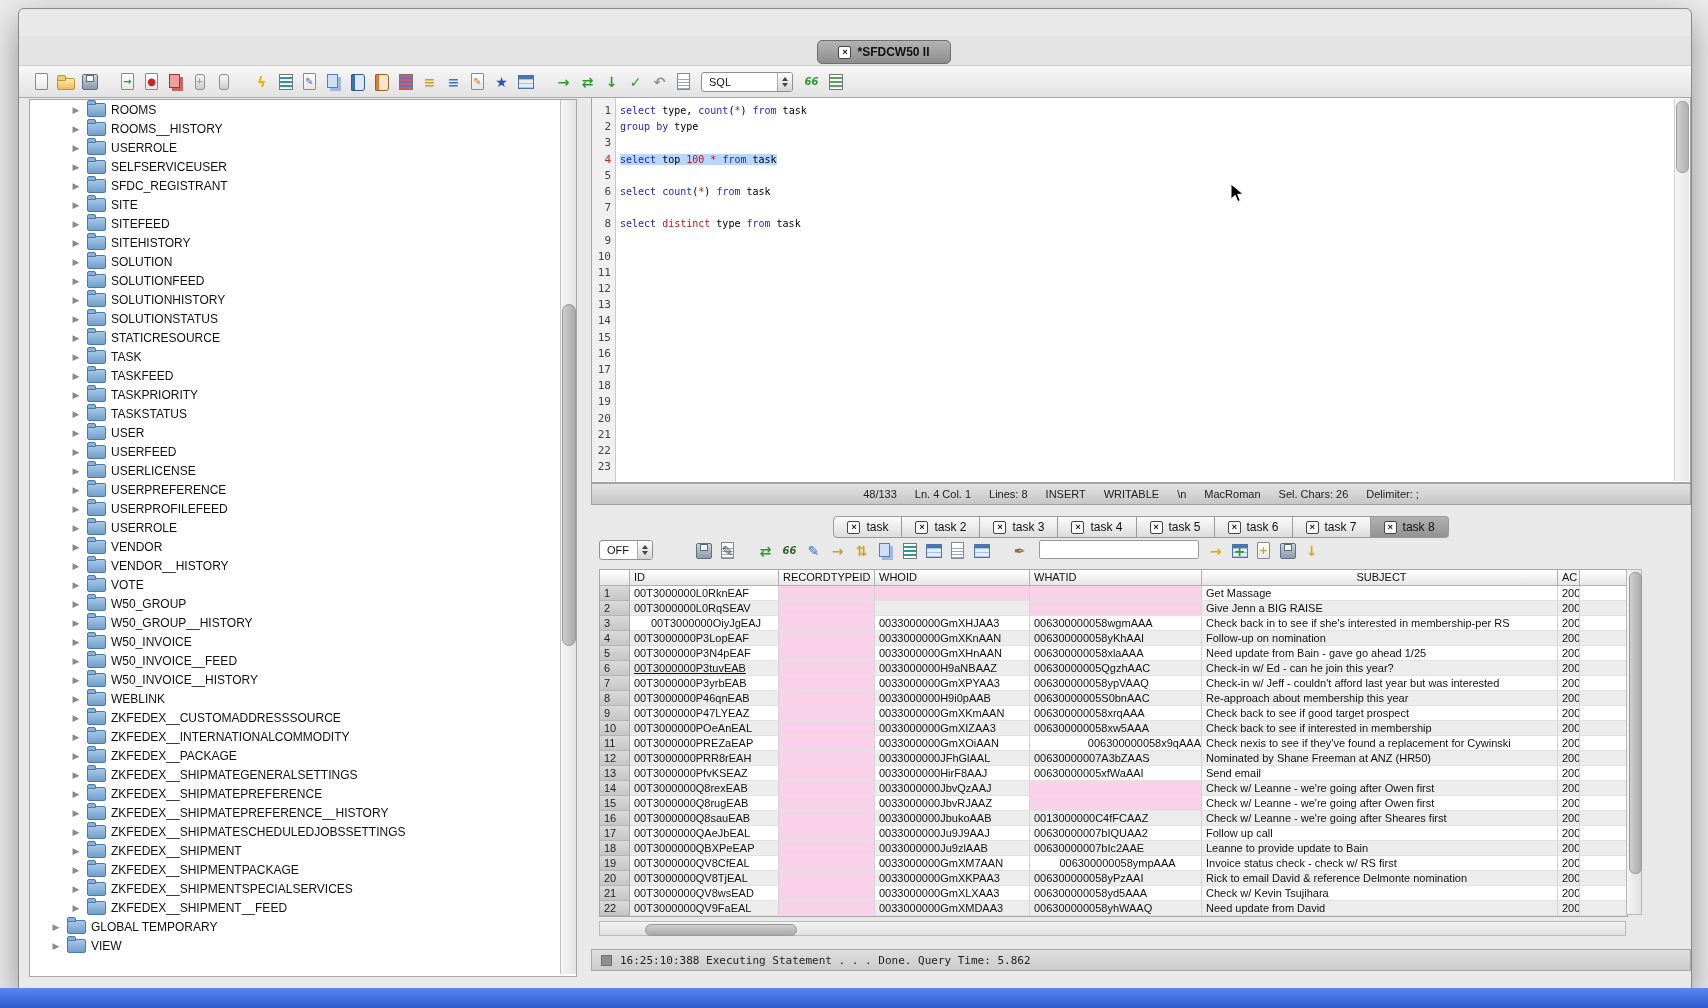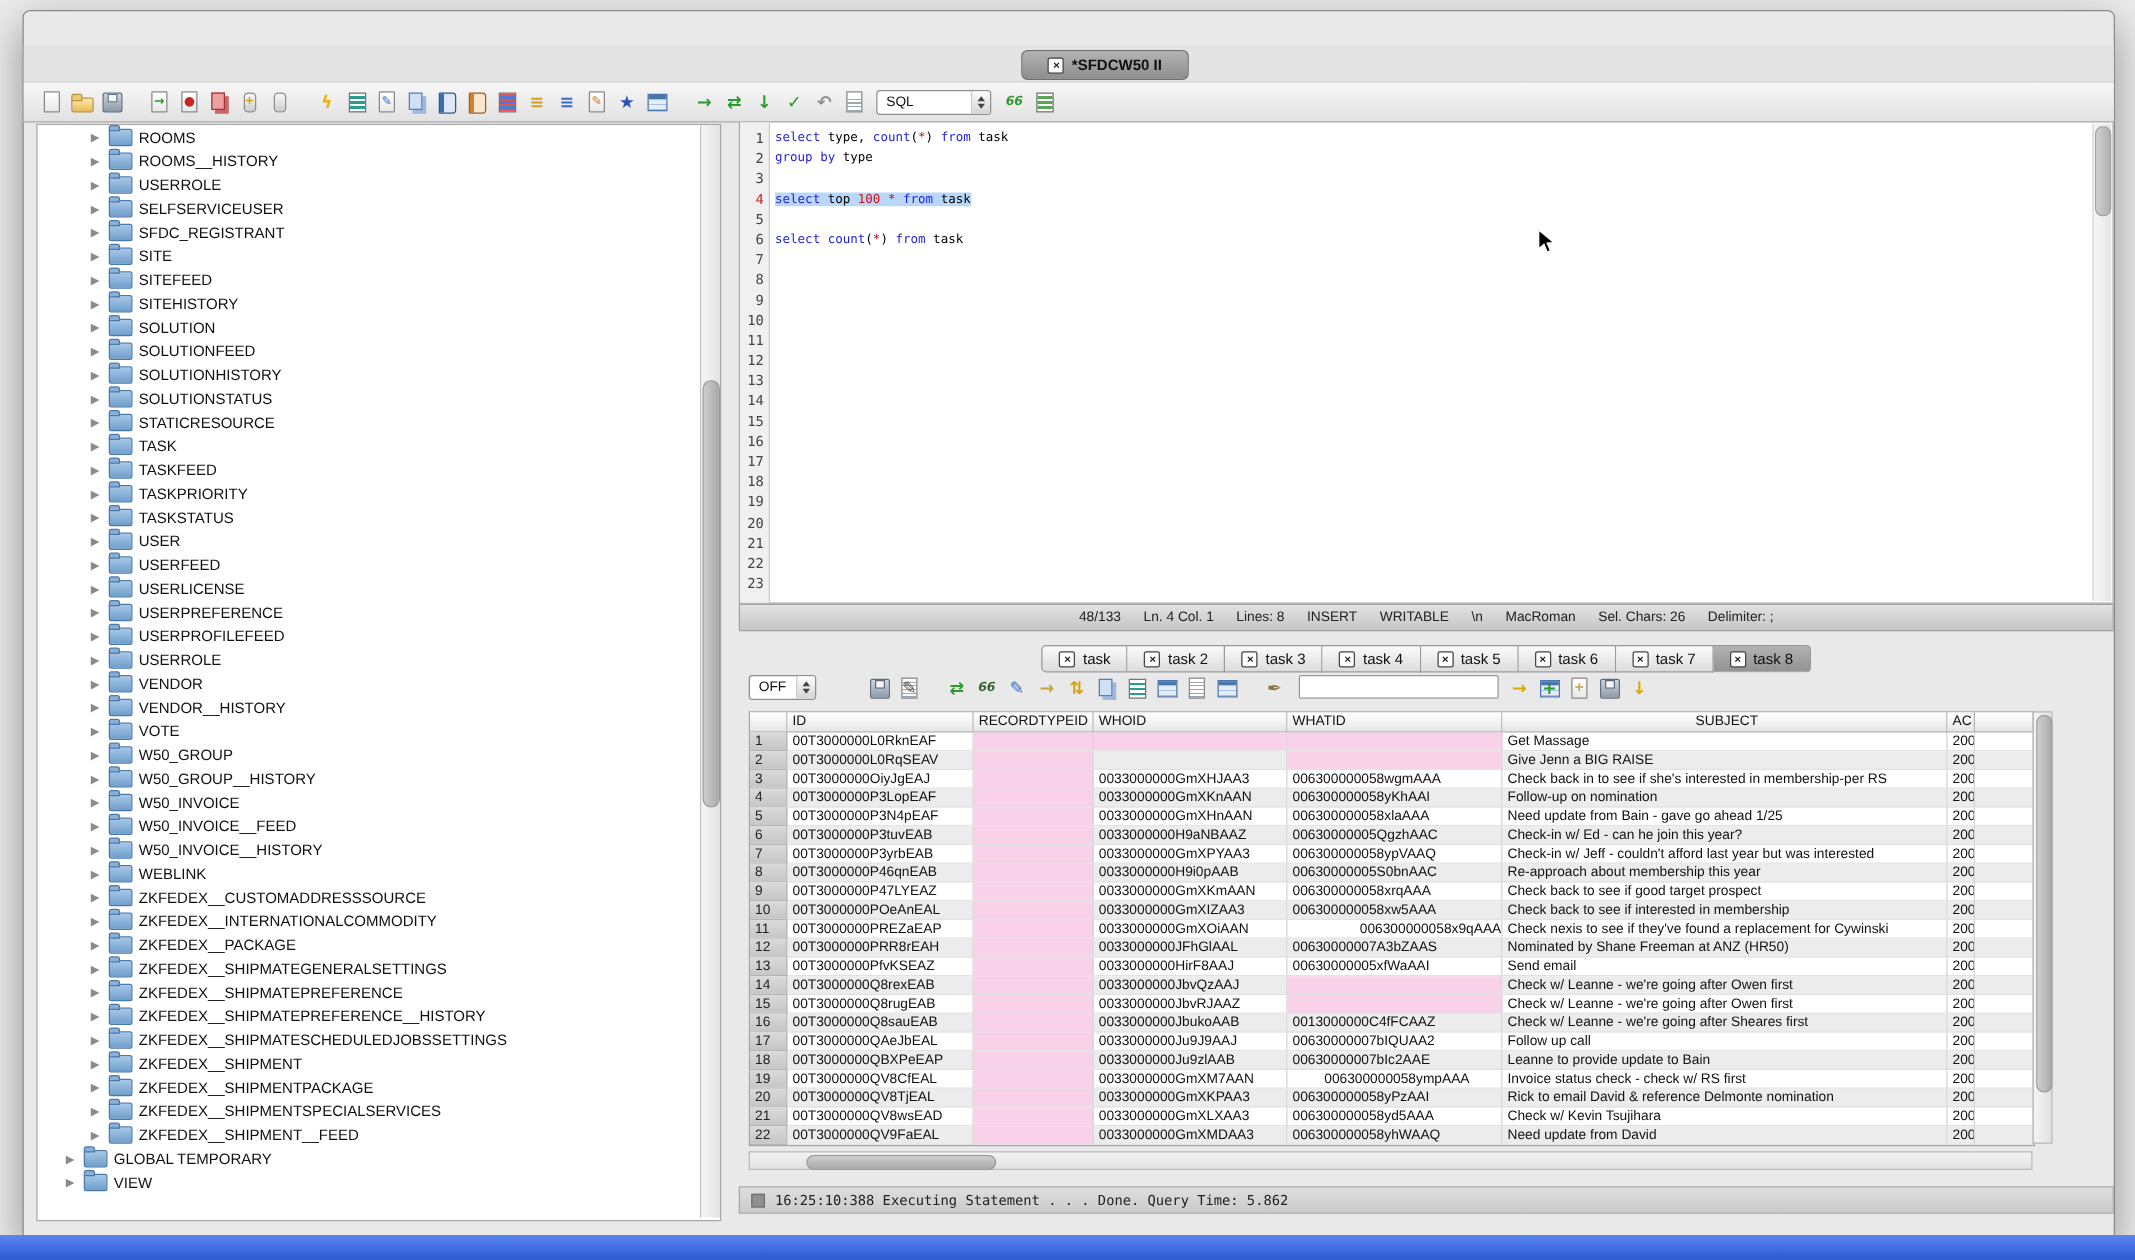--- a/index.html
+++ b/index.html
@@ -454,20 +454,21 @@
           <span class="lnum">23</span>
         </div>
       <div class="abs" id="ecode">
           <div class="eline"><span class="tok-kw">select</span><span class="tok-pl"> type, </span><span class="tok-kw">count</span><span class="tok-pl">(</span><span class="tok-rd">*</span><span class="tok-pl">) </span><span class="tok-kw">from</span><span class="tok-pl"> task</span></div>
           <div class="eline"><span class="tok-kw">group</span><span class="tok-pl"> </span><span class="tok-kw">by</span><span class="tok-pl"> type</span></div>
           <div class="eline"></div>
           <div class="eline"><span class="selbg"><span class="tok-kw">select</span><span class="tok-pl"> top </span><span class="tok-rd">100</span><span class="tok-pl"> </span><span class="tok-rd">*</span><span class="tok-pl"> </span><span class="tok-kw">from</span><span class="tok-pl"> task</span></span></div>
           <div class="eline"></div>
           <div class="eline"><span class="tok-kw">select</span><span class="tok-pl"> </span><span class="tok-kw">count</span><span class="tok-pl">(</span><span class="tok-rd">*</span><span class="tok-pl">) </span><span class="tok-kw">from</span><span class="tok-pl"> task</span></div>
           <div class="eline"></div>
+          <div class="eline"><span class="tok-kw">select</span><span class="tok-pl"> </span><span class="tok-rd">distinct</span><span class="tok-pl"> type </span><span class="tok-kw">from</span><span class="tok-pl"> task</span></div>
           <div class="eline"></div>
           <div class="eline"></div>
           <div class="eline"></div>
           <div class="eline"></div>
           <div class="eline"></div>
           <div class="eline"></div>
           <div class="eline"></div>
           <div class="eline"></div>
           <div class="eline"></div>
           <div class="eline"></div>
@@ -612,21 +613,21 @@
             <div class="gcell" style="width: 149px;">00T3000000L0RqSEAV</div>
             <div class="gcell pink" style="width: 96px;"></div>
             <div class="gcell" style="width: 155px;"></div>
             <div class="gcell pink" style="width: 172px;"></div>
             <div class="gcell" style="width: 356px;">Give Jenn a BIG RAISE</div>
             <div class="gcell" style="width: 22px;">200</div>
             <div class="gcell" style="width: 47px;"></div>
           </div>
           <div class="grow odd">
             <div class="gcell numc" style="width: 30px;">3</div>
-            <div class="gcell" style="width: 149px;">00T3000000OiyJgEAJ</div>
+            <div class="gcell" style="width: 149px; text-align: center;">00T3000000OiyJgEAJ</div>
             <div class="gcell pink" style="width: 96px;"></div>
             <div class="gcell" style="width: 155px;">0033000000GmXHJAA3</div>
             <div class="gcell" style="width: 172px;">006300000058wgmAAA</div>
             <div class="gcell" style="width: 356px;">Check back in to see if she's interested in membership-per RS</div>
             <div class="gcell" style="width: 22px;">200</div>
             <div class="gcell" style="width: 47px;"></div>
           </div>
           <div class="grow even">
             <div class="gcell numc" style="width: 30px;">4</div>
             <div class="gcell" style="width: 149px;">00T3000000P3LopEAF</div>
@@ -642,21 +643,21 @@
             <div class="gcell" style="width: 149px;">00T3000000P3N4pEAF</div>
             <div class="gcell pink" style="width: 96px;"></div>
             <div class="gcell" style="width: 155px;">0033000000GmXHnAAN</div>
             <div class="gcell" style="width: 172px;">006300000058xlaAAA</div>
             <div class="gcell" style="width: 356px;">Need update from Bain - gave go ahead 1/25</div>
             <div class="gcell" style="width: 22px;">200</div>
             <div class="gcell" style="width: 47px;"></div>
           </div>
           <div class="grow even">
             <div class="gcell numc" style="width: 30px;">6</div>
-            <div class="gcell" style="width: 149px;">00T3000000P3tuvEAB</div>
+            <div class="gcell" style="width: 149px; text-decoration: underline;">00T3000000P3tuvEAB</div>
             <div class="gcell pink" style="width: 96px;"></div>
             <div class="gcell" style="width: 155px;">0033000000H9aNBAAZ</div>
             <div class="gcell" style="width: 172px;">00630000005QgzhAAC</div>
             <div class="gcell" style="width: 356px;">Check-in w/ Ed - can he join this year?</div>
             <div class="gcell" style="width: 22px;">200</div>
             <div class="gcell" style="width: 47px;"></div>
           </div>
           <div class="grow odd">
             <div class="gcell numc" style="width: 30px;">7</div>
             <div class="gcell" style="width: 149px;">00T3000000P3yrbEAB</div>

